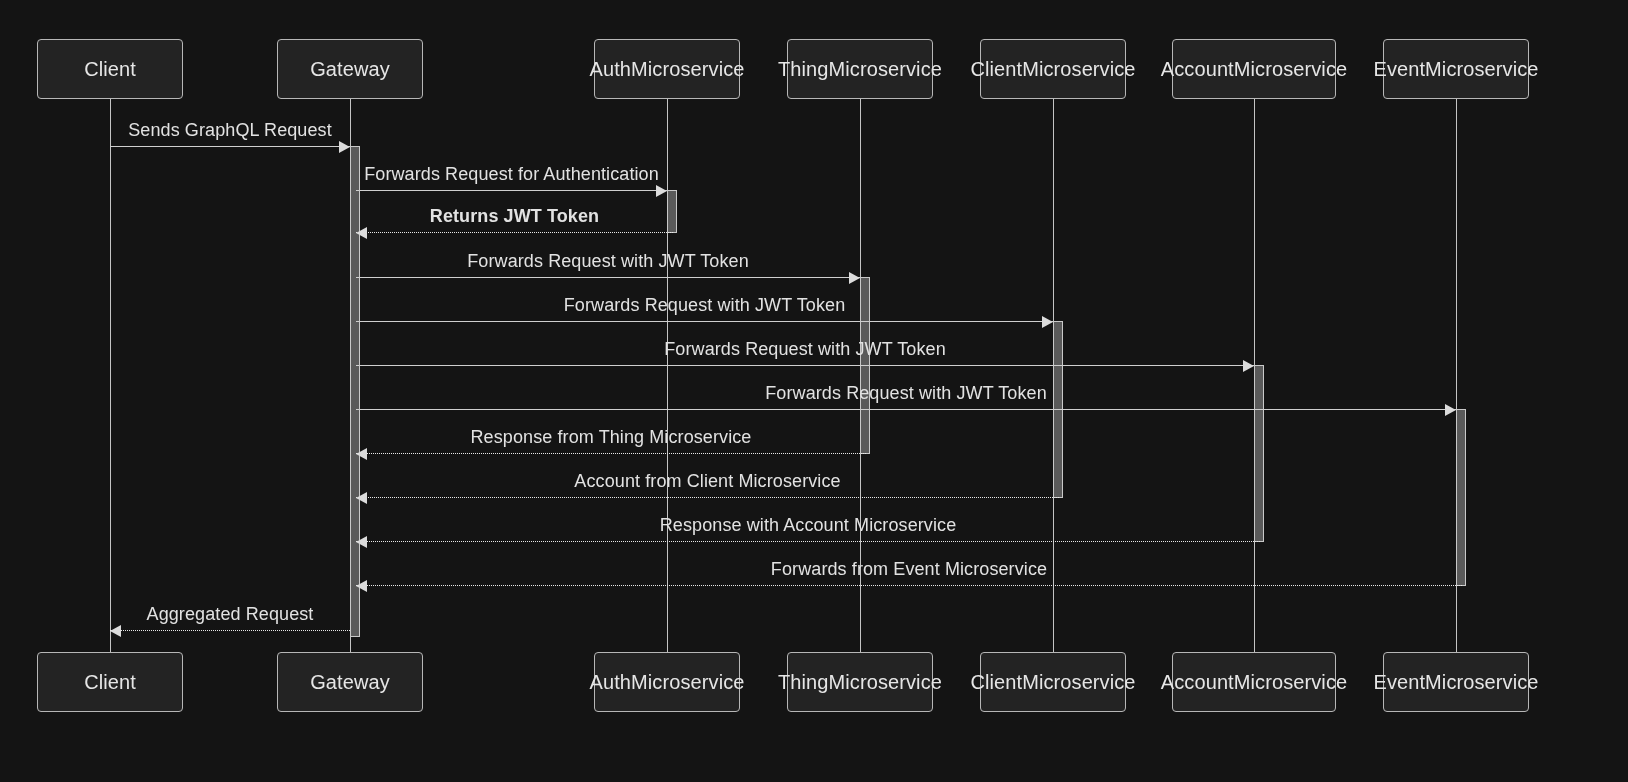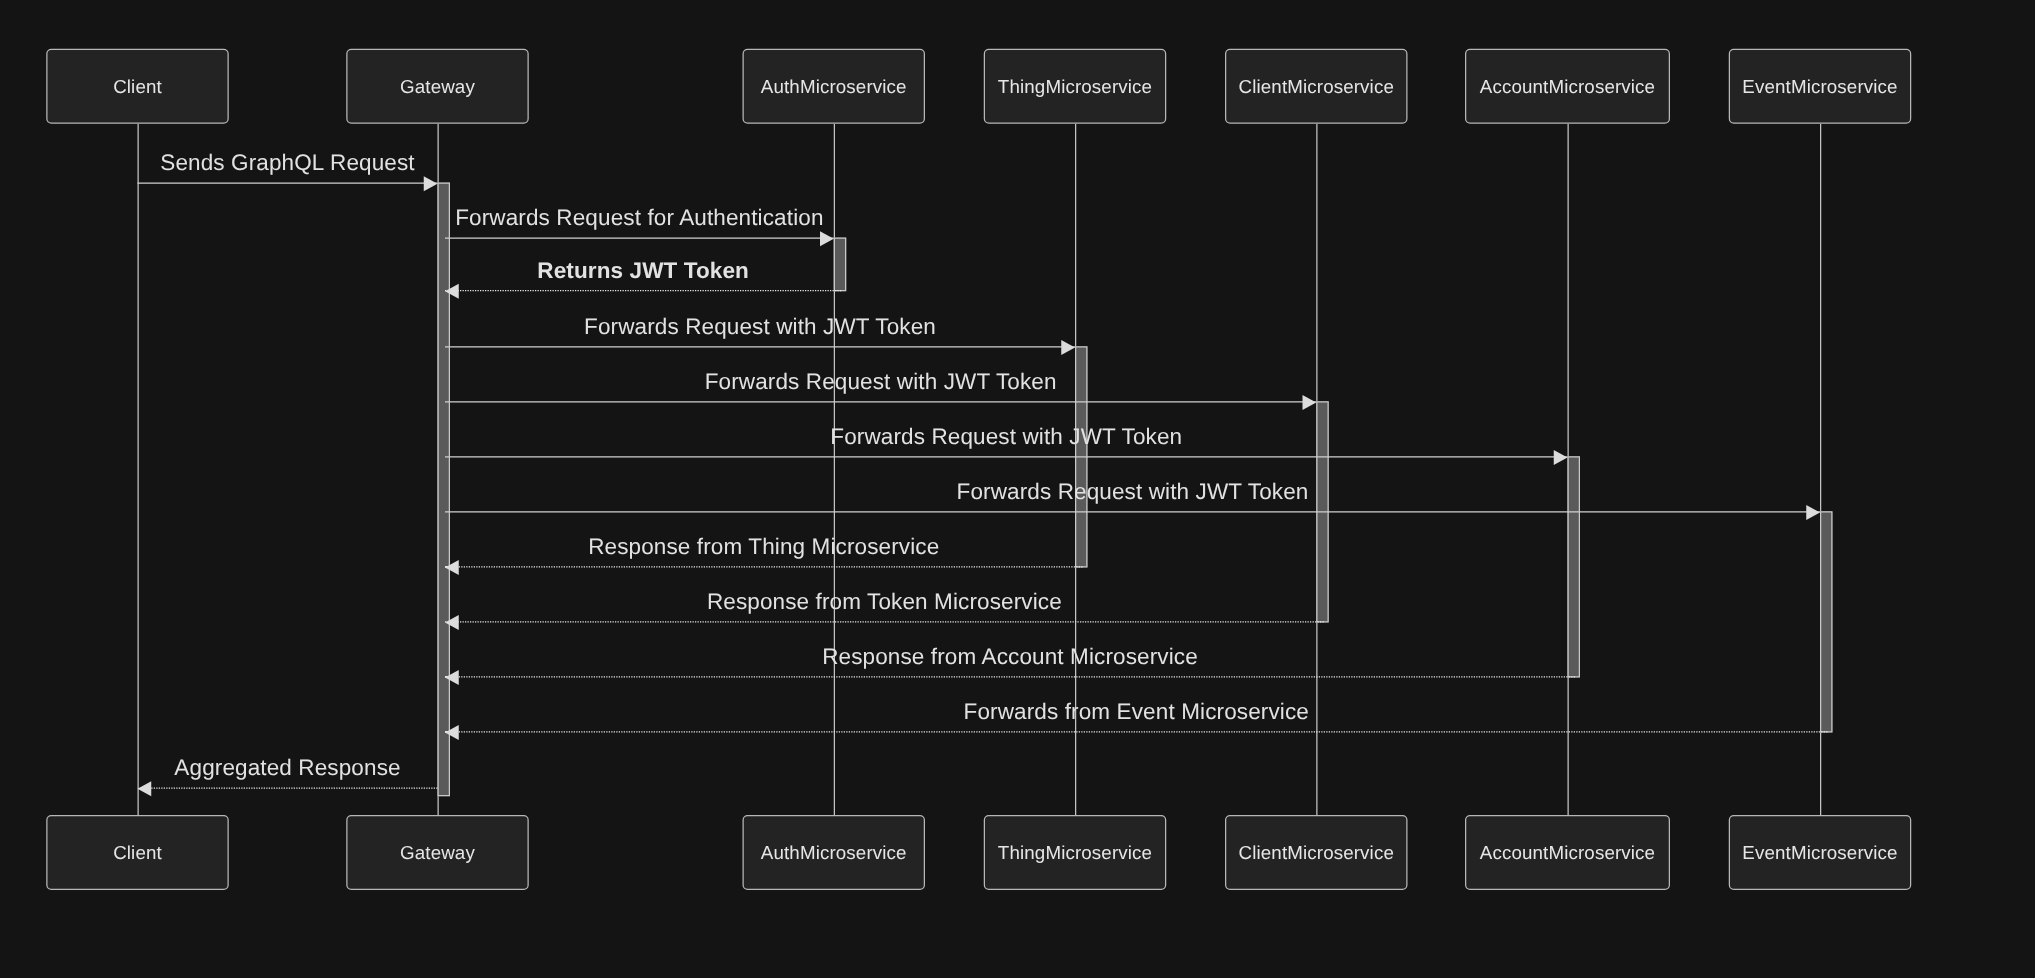--- a/index.html
+++ b/index.html
@@ -23,21 +23,21 @@
     position: absolute;
     box-sizing: border-box;
     background: #232323;
     border: 1px solid #b7b7b7;
     border-radius: 4px;
     height: 60px;
     display: flex;
     align-items: center;
     justify-content: center;
     color: #e6e6e6;
-    font-size: 15px;
+    font-size: 20px;
     letter-spacing: 0.1px;
     white-space: nowrap;
   }
   .lifeline {
     position: absolute;
     width: 1px;
     background: #c4c4c4;
   }
   .activation {
     position: absolute;
@@ -154,23 +154,23 @@
     <div class="arrow-head right" style="top: 359.5px; left: 1243px;"></div>
     <div class="msg-label" style="left: 805px; top: 339px;">Forwards Request with JWT Token</div>
     <div class="msg-line" style="left: 356px; top: 409px; width: 1100px;"></div>
     <div class="arrow-head right" style="top: 403.5px; left: 1445px;"></div>
     <div class="msg-label" style="left: 906px; top: 383px;">Forwards Request with JWT Token</div>
     <div class="msg-line dashed" style="left: 356px; top: 453px; width: 510px;"></div>
     <div class="arrow-head left" style="top: 447.5px; left: 356px;"></div>
     <div class="msg-label" style="left: 611px; top: 427px;">Response from Thing Microservice</div>
     <div class="msg-line dashed" style="left: 356px; top: 497px; width: 703px;"></div>
     <div class="arrow-head left" style="top: 491.5px; left: 356px;"></div>
-    <div class="msg-label" style="left: 707.5px; top: 471px;">Response from Token Microservice</div>
+    <div class="msg-label" style="left: 707.5px; top: 471px;">Account from Client Microservice</div>
     <div class="msg-line dashed" style="left: 356px; top: 541px; width: 904px;"></div>
     <div class="arrow-head left" style="top: 535.5px; left: 356px;"></div>
-    <div class="msg-label" style="left: 808px; top: 515px;">Response from Account Microservice</div>
+    <div class="msg-label" style="left: 808px; top: 515px;">Response with Account Microservice</div>
     <div class="msg-line dashed" style="left: 356px; top: 585px; width: 1106px;"></div>
     <div class="arrow-head left" style="top: 579.5px; left: 356px;"></div>
     <div class="msg-label" style="left: 909px; top: 559px;">Forwards from Event Microservice</div>
     <div class="msg-line dashed" style="left: 110px; top: 630px; width: 240px;"></div>
     <div class="arrow-head left" style="top: 624.5px; left: 110px;"></div>
-    <div class="msg-label" style="left: 230px; top: 604px;">Aggregated Response</div>
+    <div class="msg-label" style="left: 230px; top: 604px;">Aggregated Request</div>
   </div>
 
 </body></html>

